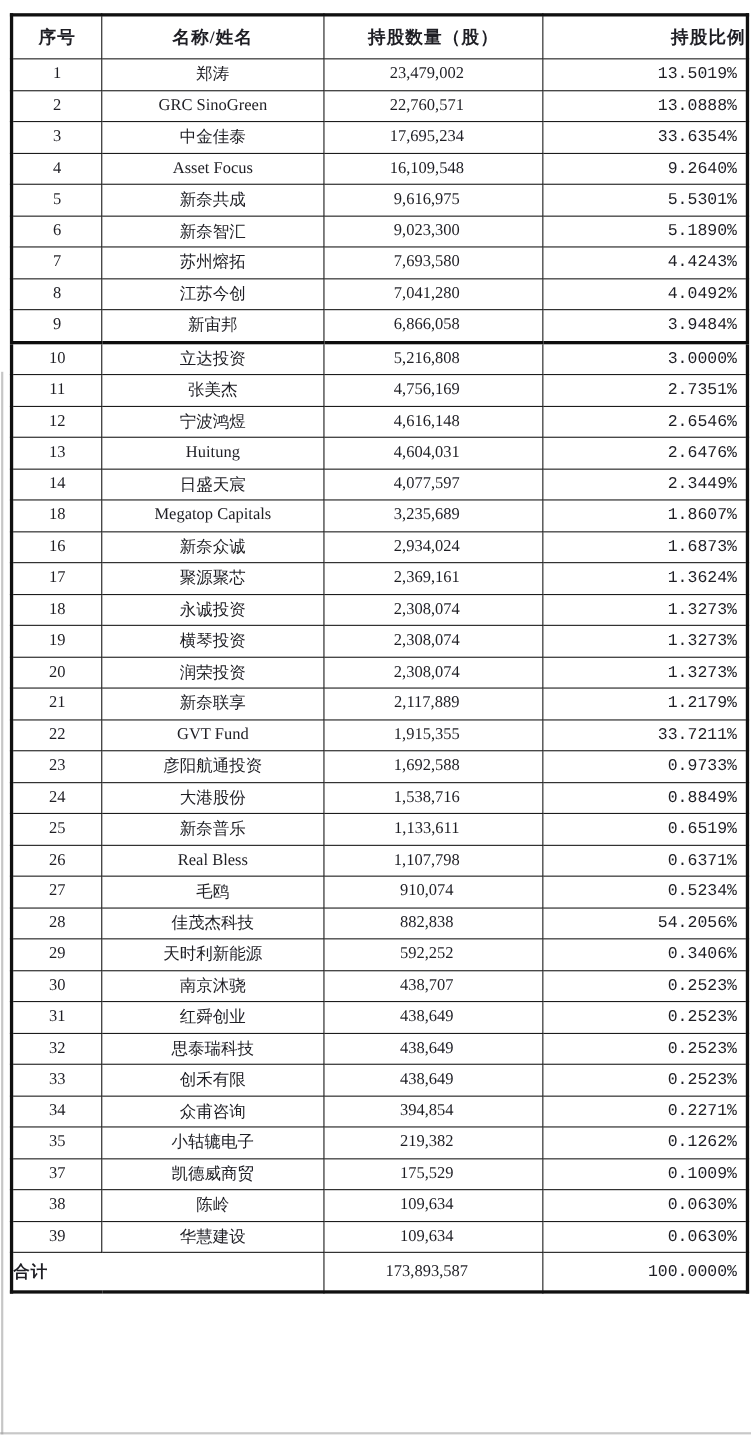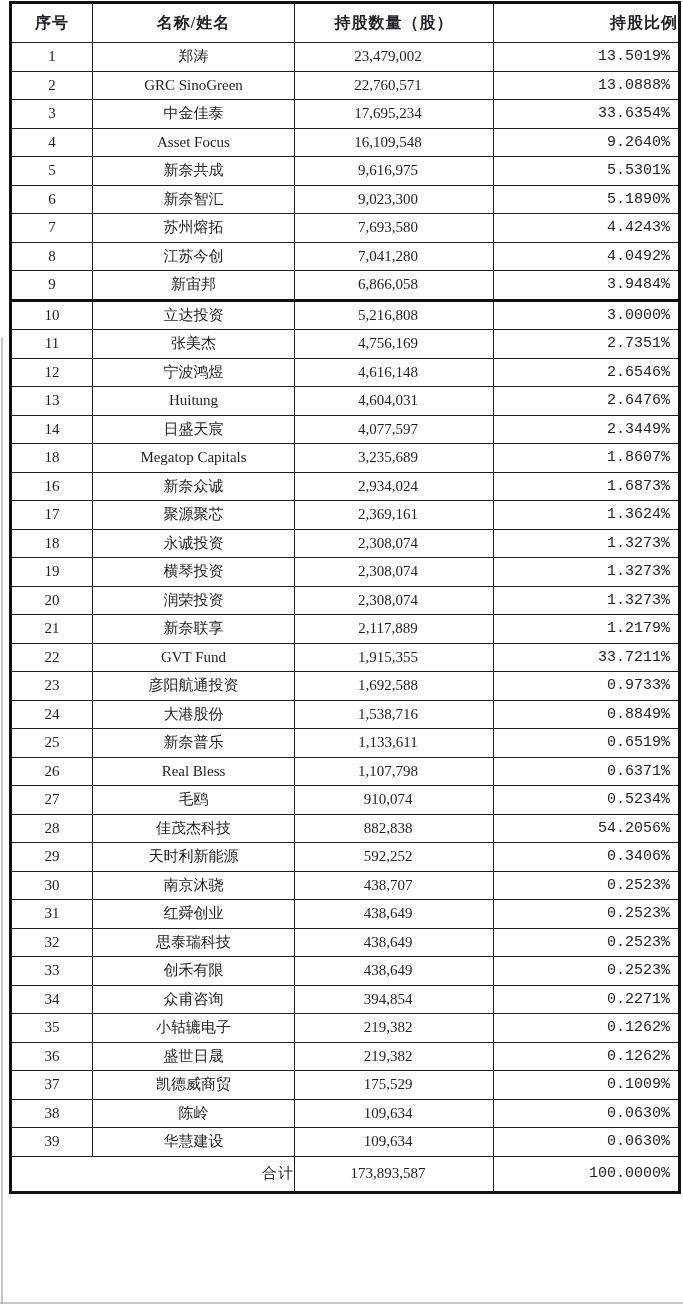--- a/index.html
+++ b/index.html
@@ -11,21 +11,21 @@
     width: 683px;
     height: 1309px;
     position: relative;
     font-family: "Liberation Serif", "DejaVu Serif", serif;
     color: #1e1e24;
     overflow: hidden;
   }
   .doc-table {
     position: absolute;
     left: 9px;
-    top: 1px;
+    top: 12px;
     width: 663px;
     border-collapse: collapse;
     table-layout: fixed;
     border: 3px solid #101010;
   }
   .doc-table th, .doc-table td {
     border: 1.5px solid #1c1c1c;
     padding: 0;
     overflow: hidden;
     white-space: nowrap;
@@ -46,21 +46,21 @@
   .col-shares { width: 198px; text-align: center; padding-right: 12px; }
   .col-ratio  { width: 184px; text-align: right; padding-right: 8px; }
   td.col-shares { padding-right: 12px; }
   td.col-ratio  { padding-right: 8px; font-family: Liberation Mono, monospace; }
   
   tr.page-break td { border-top: 3px solid #0e0e0e; }
   tr.total-row td {
     height: 34px;
     font-size: 15px;
   }
-  tr.total-row .total-label-cell { text-align: right; letter-spacing: 1px; }
+  tr.total-row .total-label-cell { text-align: left; letter-spacing: 1px; font-weight: bold; }
   
   .scan-line-left {
     position: absolute;
     left: 1px; top: 338px;
     width: 2px; height: 966px;
     background: #a8a8a8;
     opacity: 0.65;
   }
   .scan-line-bottom {
     position: absolute;
@@ -287,26 +287,20 @@
         <td class="col-shares">394,854</td>
         <td class="col-ratio">0.2271%</td>
       </tr>
       <tr>
         <td class="col-index">35</td>
         <td class="col-name">小轱辘电子</td>
         <td class="col-shares">219,382</td>
         <td class="col-ratio">0.1262%</td>
       </tr>
       <tr>
-        <td class="col-index">36</td>
-        <td class="col-name">盛世日晟</td>
-        <td class="col-shares">219,382</td>
-        <td class="col-ratio">0.1262%</td>
-      </tr>
-      <tr>
         <td class="col-index">37</td>
         <td class="col-name">凯德威商贸</td>
         <td class="col-shares">175,529</td>
         <td class="col-ratio">0.1009%</td>
       </tr>
       <tr>
         <td class="col-index">38</td>
         <td class="col-name">陈岭</td>
         <td class="col-shares">109,634</td>
         <td class="col-ratio">0.0630%</td>

